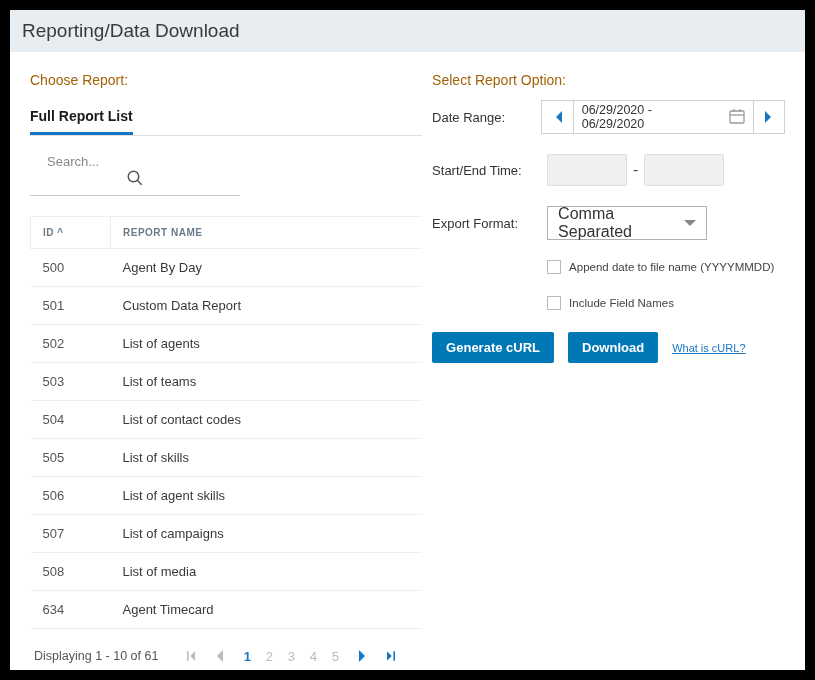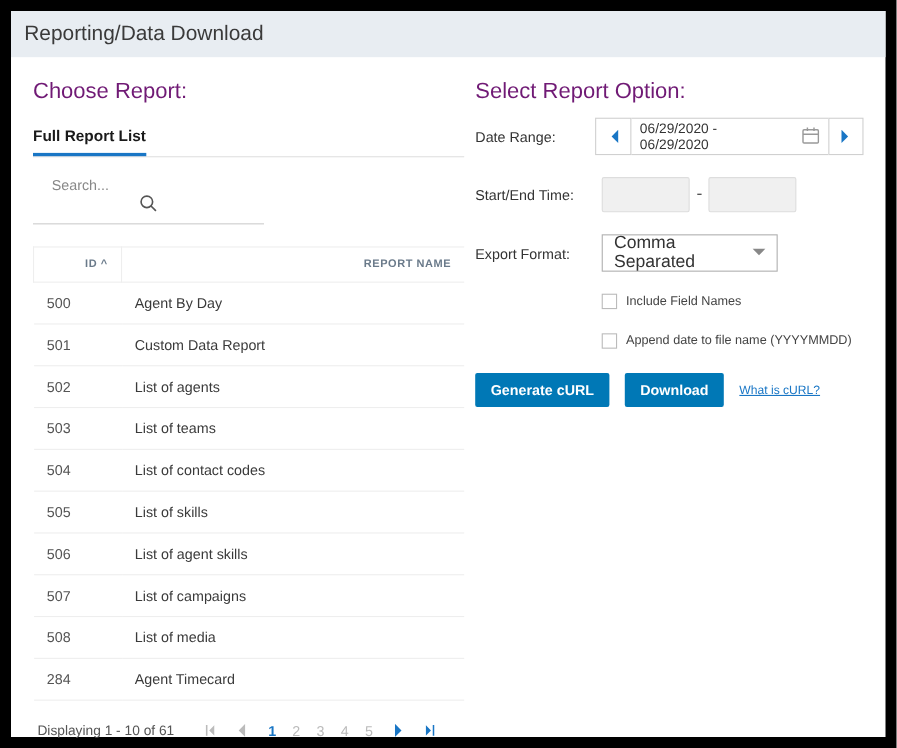--- a/index.html
+++ b/index.html
@@ -2,29 +2,29 @@
 <html><head>
 <meta charset="utf-8">
 <style>
   * { box-sizing: border-box; margin: 0; padding: 0; font-family: "Segoe UI", Arial, sans-serif; }
   body { background: #000; padding: 10px; }
   .frame { background: #fff; width: 795px; height: 660px; position: relative; }
   .header { background: #e8edf2; padding: 10px 12px; font-size: 19px; color: #3a3a3a; }
   .content { display: flex; padding: 20px 20px 0 20px; }
   .left { width: 400px; }
   .right { width: 360px; margin-left: 10px; }
-  .section-label { font-size: 20px; color: #701a75; margin-bottom: 12px; }
+  .section-label { font-size: 14px; color: #a16207; margin-bottom: 12px; }
   .tab { font-size: 14px; font-weight: 600; color: #1a1a1a; padding: 8px 0; display: inline-block; border-bottom: 3px solid #1976c5; margin-bottom: 0; }
   .tab-wrap { border-bottom: 1px solid #e0e0e0; margin-bottom: 18px; }
   .search-wrap { display: flex; align-items: center; border-bottom: 1px solid #ccc; width: 210px; padding-bottom: 4px; margin-bottom: 20px; flex-direction: column; }
   .search-input { border: none; outline: none; font-size: 13px; flex: 1; color: #666; }
   .search-input::placeholder { color: #888; }
   .search-icon svg { width: 18px; height: 18px; stroke: #555; fill: none; stroke-width: 2; }
   table.reports { width: 100%; border-collapse: collapse; }
-  table.reports th { text-align: right; font-size: 10px; letter-spacing: 0.5px; color: #6a7a8a; padding: 10px 12px; border-top: 1px solid #eee; border-bottom: 1px solid #eee; font-weight: 600; }
+  table.reports th { text-align: left; font-size: 10px; letter-spacing: 0.5px; color: #6a7a8a; padding: 10px 12px; border-top: 1px solid #eee; border-bottom: 1px solid #eee; font-weight: 600; }
   table.reports th.idcol { width: 80px; border-right: 1px solid #eee; border-left: 1px solid #eee; }
   table.reports td { font-size: 13px; color: #3a3a3a; padding: 11px 12px; border-bottom: 1px solid #eee; }
   table.reports td.idcell { color: #555; }
   .pager-row { display: flex; align-items: center; font-size: 12.5px; color: #555; padding: 16px 4px; gap: 6px; }
   .pager-info { margin-right: 16px; }
   .pager-btn { display: inline-flex; align-items: center; justify-content: center; width: 22px; height: 22px; color: #bbb; cursor: default; }
   .pager-btn.active { color: #1976c5; cursor: pointer; }
   .pager-num { display: inline-flex; align-items: center; justify-content: center; width: 22px; height: 22px; color: #bbb; font-size: 13px; }
   .pager-num.current { color: #1976c5; font-weight: 700; }
   .pager-btn svg { width: 8px; height: 12px; fill: currentColor; }
@@ -103,21 +103,21 @@
             </tr>
             <tr>
               <td class="idcell">507</td>
               <td>List of campaigns</td>
             </tr>
             <tr>
               <td class="idcell">508</td>
               <td>List of media</td>
             </tr>
             <tr>
-              <td class="idcell">284</td>
+              <td class="idcell">634</td>
               <td>Agent Timecard</td>
             </tr>
           </tbody>
       </table>
       <div class="pager-row">
         <span class="pager-info">Displaying 1 - 10 of 61</span>
         <span class="pager-btn">
             <svg viewBox="0 0 10 12">
               <path d="M0 0h2v12H0zM10 0L4 6l6 6z"></path>
             </svg>
@@ -181,26 +181,26 @@
         <div class="select-box">
           <span>Comma Separated</span>
           <span><svg viewBox="0 0 12 8">
                 <path d="M0 0l6 6 6-6z"></path>
               </svg></span>
         </div>
       </div>
 
       <div class="chk-row">
         <div class="chk"></div>
-        <span>Include Field Names</span>
+        <span>Append date to file name (YYYYMMDD)</span>
       </div>
 
       <div class="chk-row">
         <div class="chk"></div>
-        <span>Append date to file name (YYYYMMDD)</span>
+        <span>Include Field Names</span>
       </div>
 
       <div class="btn-row">
         <button class="btn">Generate cURL</button>
         <button class="btn">Download</button>
         <a class="link">What is cURL?</a>
       </div>
     </div>
   </div>
 </div>

